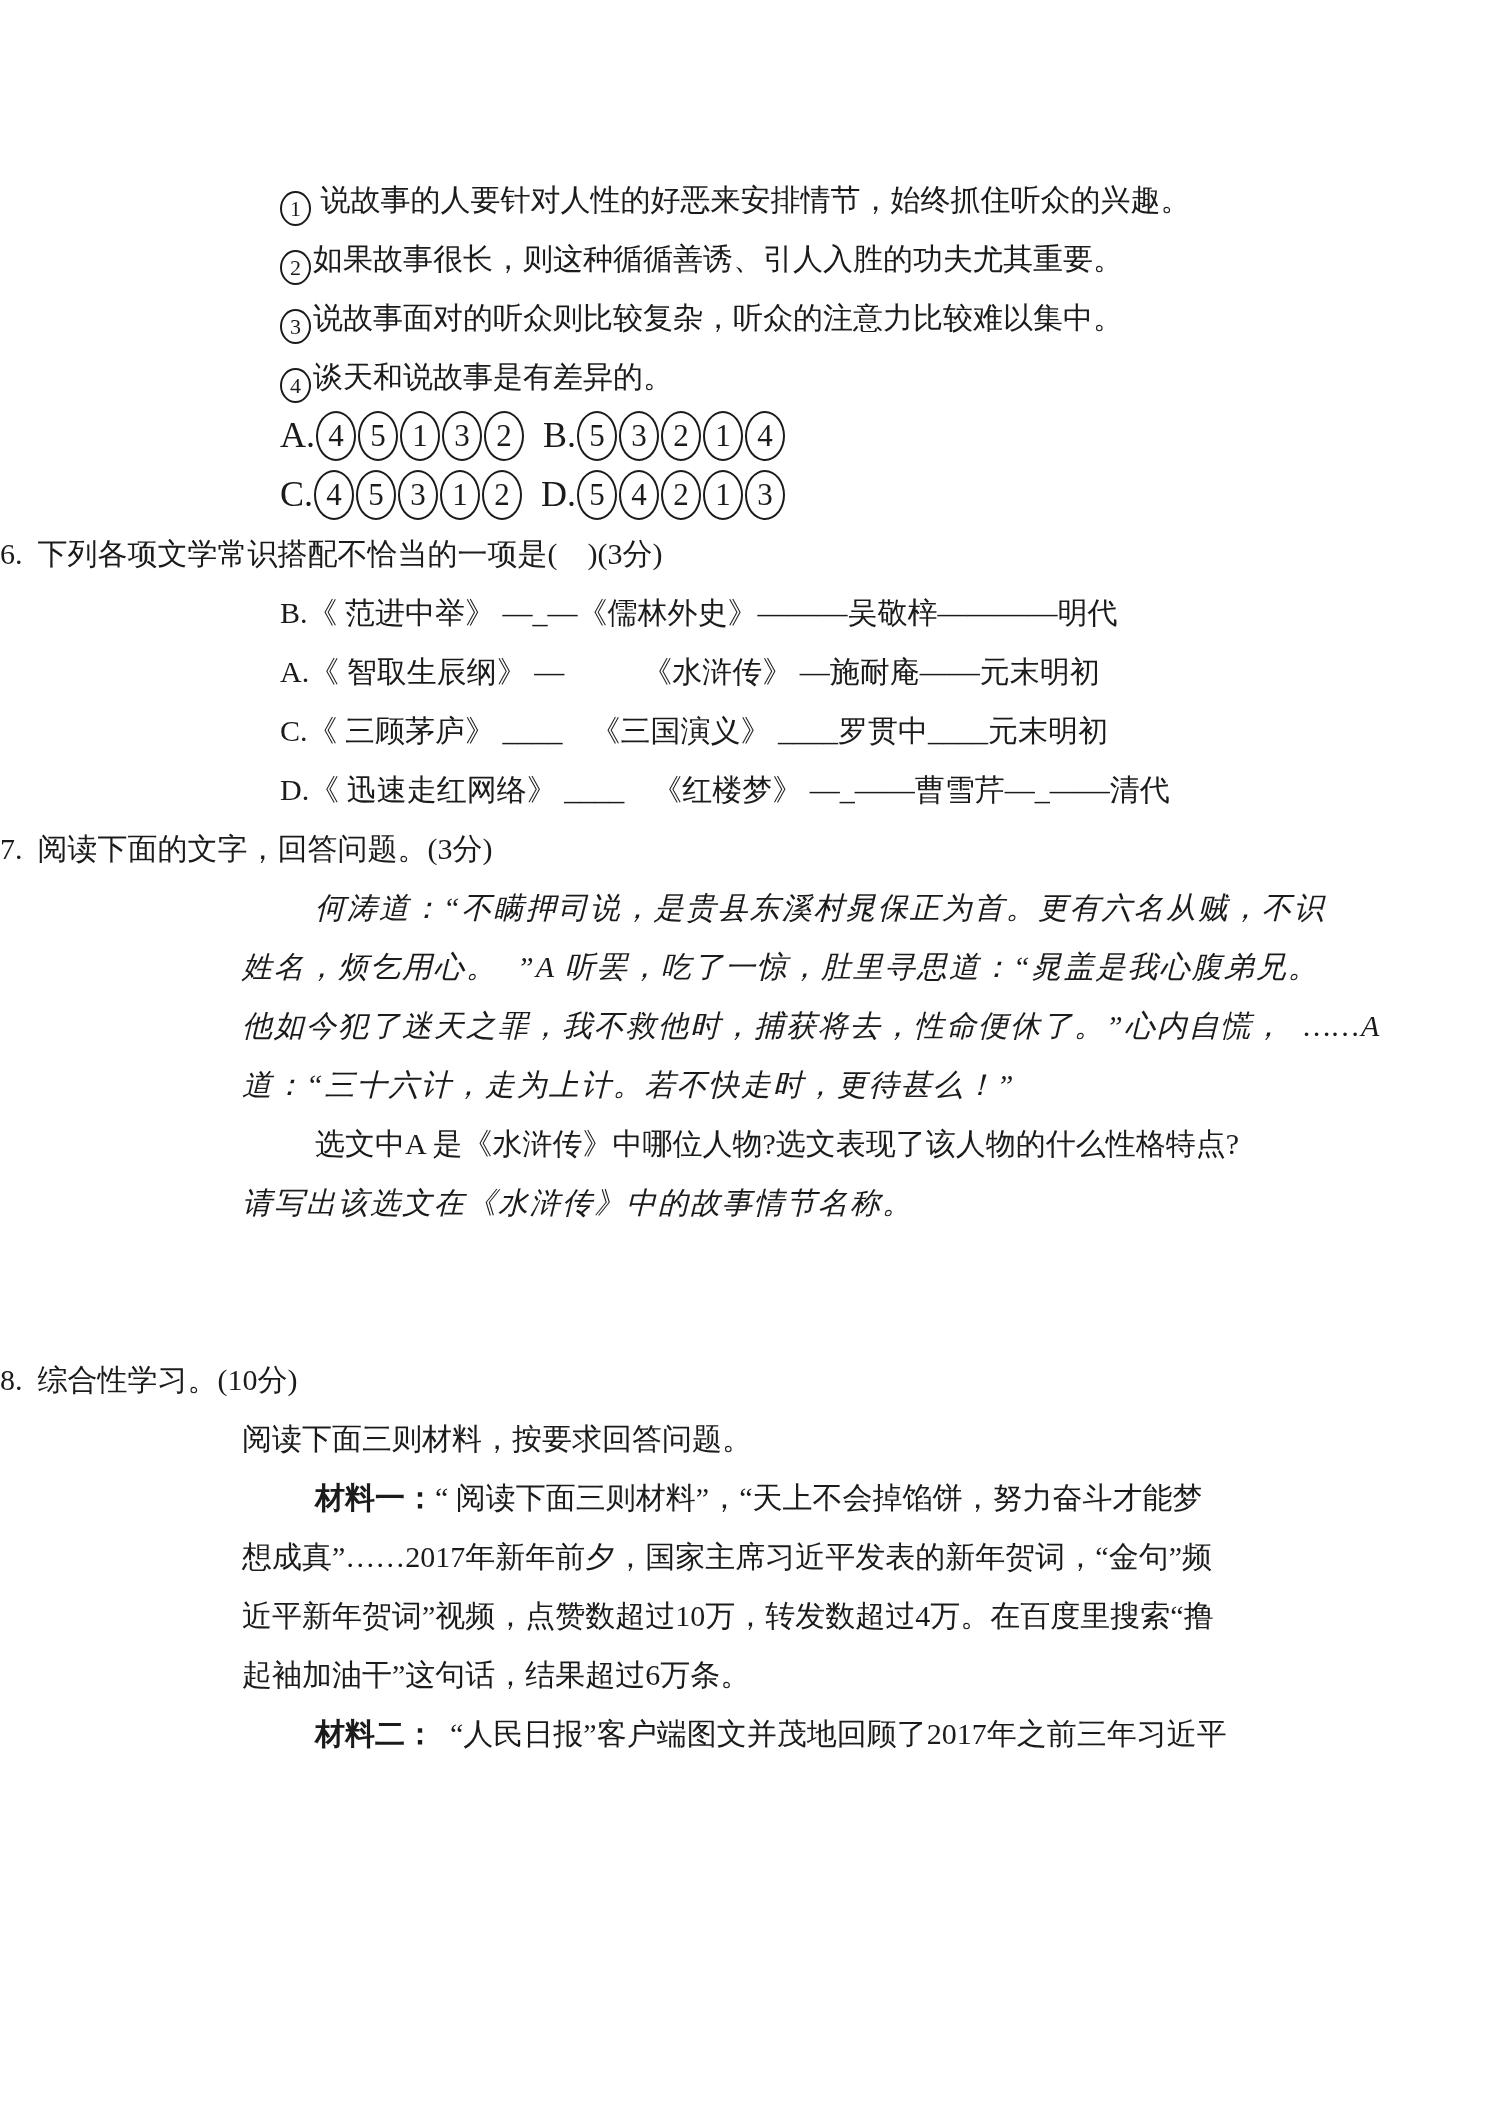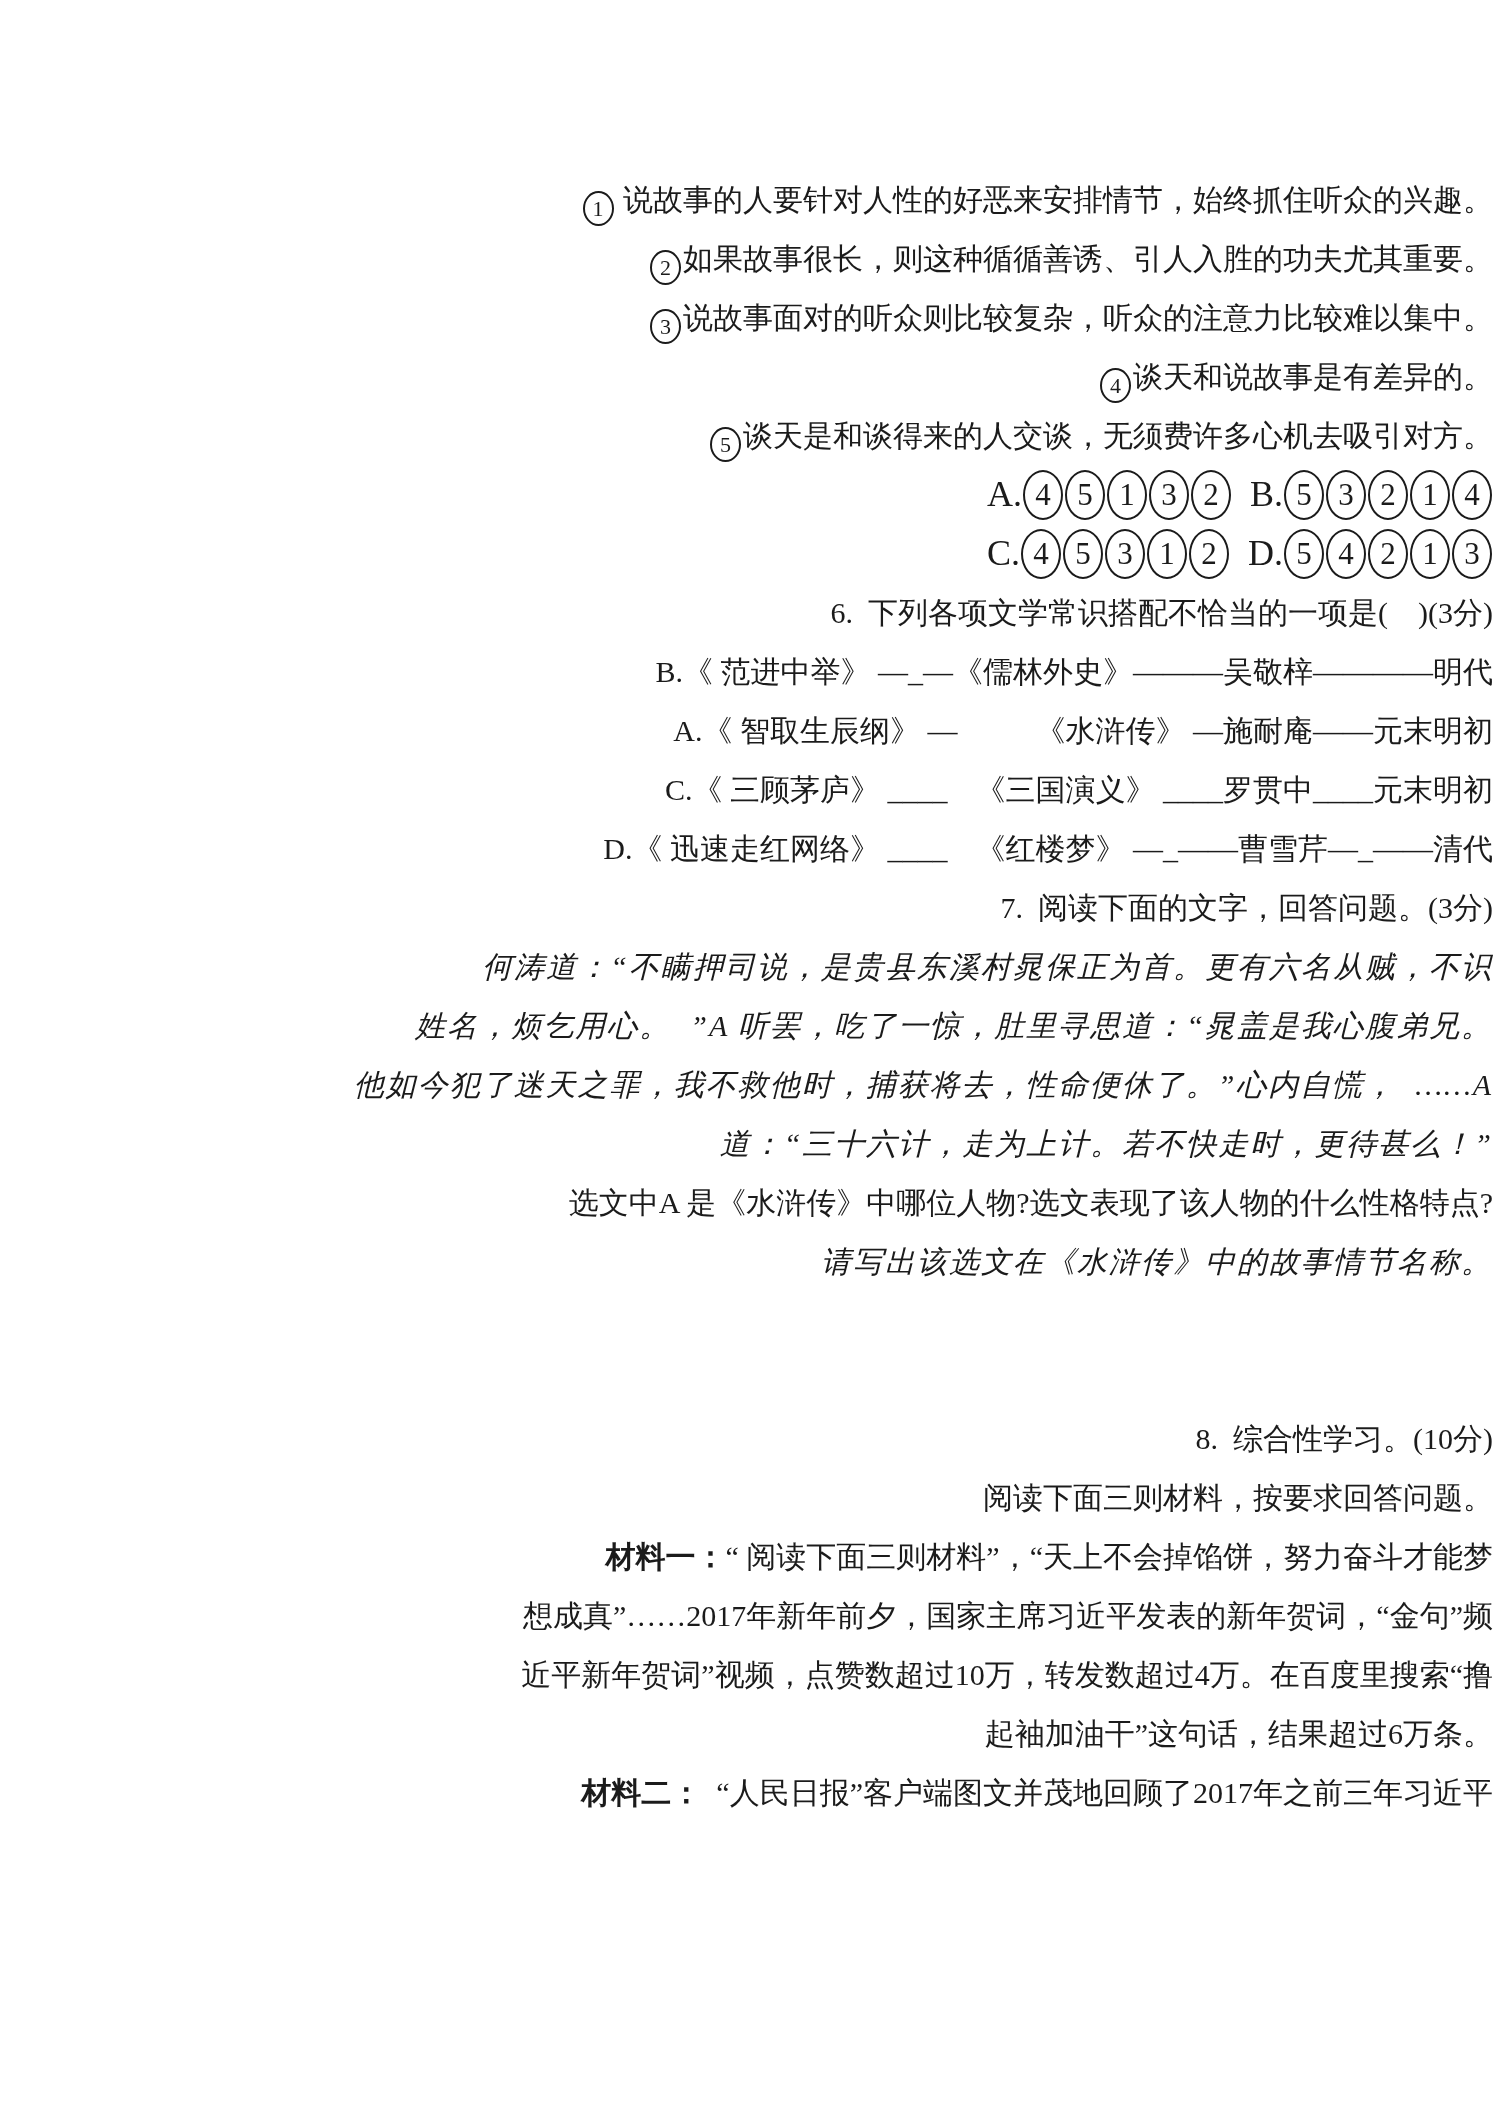--- a/index.html
+++ b/index.html
@@ -4,21 +4,20 @@
 <style>
   html,body{margin:0;padding:0;background:#e8e8e8;}
   .page{
     position:relative;
     width:1493px;height:2112px;
     margin:0 auto;
     background:#ffffff;
     color:#1b1b1b;
     font-family:"Liberation Serif","DejaVu Serif",serif;
     overflow:hidden;
-    text-align:right;
   }
   .content{padding-top:170px;}
   .line{
     font-size:30px;
     line-height:59px;
     height:59px;
     white-space:pre;
   }
   .q{}
   .body{margin-left:242px;}
@@ -44,21 +43,20 @@
 </style>
 </head>
 <body>
 
 <div class="page">
   <div class="content">
       <div class="line opt"><span class="circ sm">1</span><span> 说故事的人要针对人性的好恶来安排情节，始终抓住听众的兴趣。</span></div>
       <div class="line opt"><span class="circ sm">2</span><span>如果故事很长，则这种循循善诱、引人入胜的功夫尤其重要。</span></div>
       <div class="line opt"><span class="circ sm">3</span><span>说故事面对的听众则比较复杂，听众的注意力比较难以集中。</span></div>
       <div class="line opt"><span class="circ sm">4</span><span>谈天和说故事是有差异的。</span></div>
-      <div class="line opt"><span class="circ sm">5</span><span>谈天是和谈得来的人交谈，无须费许多心机去吸引对方。</span></div>
       <div class="line opt big"><span>A.</span><span class="circ">4</span><span class="circ">5</span><span class="circ">1</span><span class="circ">3</span><span class="circ">2</span><span class="hsp" style="width: 18px;"></span><span>B.</span><span class="circ">5</span><span class="circ">3</span><span class="circ">2</span><span class="circ">1</span><span class="circ">4</span></div>
       <div class="line opt big"><span>C.</span><span class="circ">4</span><span class="circ">5</span><span class="circ">3</span><span class="circ">1</span><span class="circ">2</span><span class="hsp" style="width: 18px;"></span><span>D.</span><span class="circ">5</span><span class="circ">4</span><span class="circ">2</span><span class="circ">1</span><span class="circ">3</span></div>
       <div class="line q"><span>6.  下列各项文学常识搭配不恰当的一项是(    )(3分)</span></div>
       <div class="line opt"><span>B.《 范进中举》 —_—《儒林外史》———吴敬梓————明代</span></div>
       <div class="line opt"><span>A.《 智取生辰纲》 —</span><span class="hsp" style="width: 78px;"></span><span>《水浒传》 —施耐庵——元末明初</span></div>
       <div class="line opt"><span>C.《 三顾茅庐》 ____</span><span class="hsp" style="width: 28px;"></span><span>《三国演义》 ____罗贯中____元末明初</span></div>
       <div class="line opt"><span>D.《 迅速走红网络》 ____</span><span class="hsp" style="width: 28px;"></span><span>《红楼梦》 —_——曹雪芹—_——清代</span></div>
       <div class="line q"><span>7.  阅读下面的文字，回答问题。(3分)</span></div>
       <div class="line ind kai"><span>何涛道：“不瞒押司说，是贵县东溪村晁保正为首。更有六名从贼，不识</span></div>
       <div class="line body kai"><span>姓名，烦乞用心。  ”A 听罢，吃了一惊，肚里寻思道：“晁盖是我心腹弟兄。</span></div>

